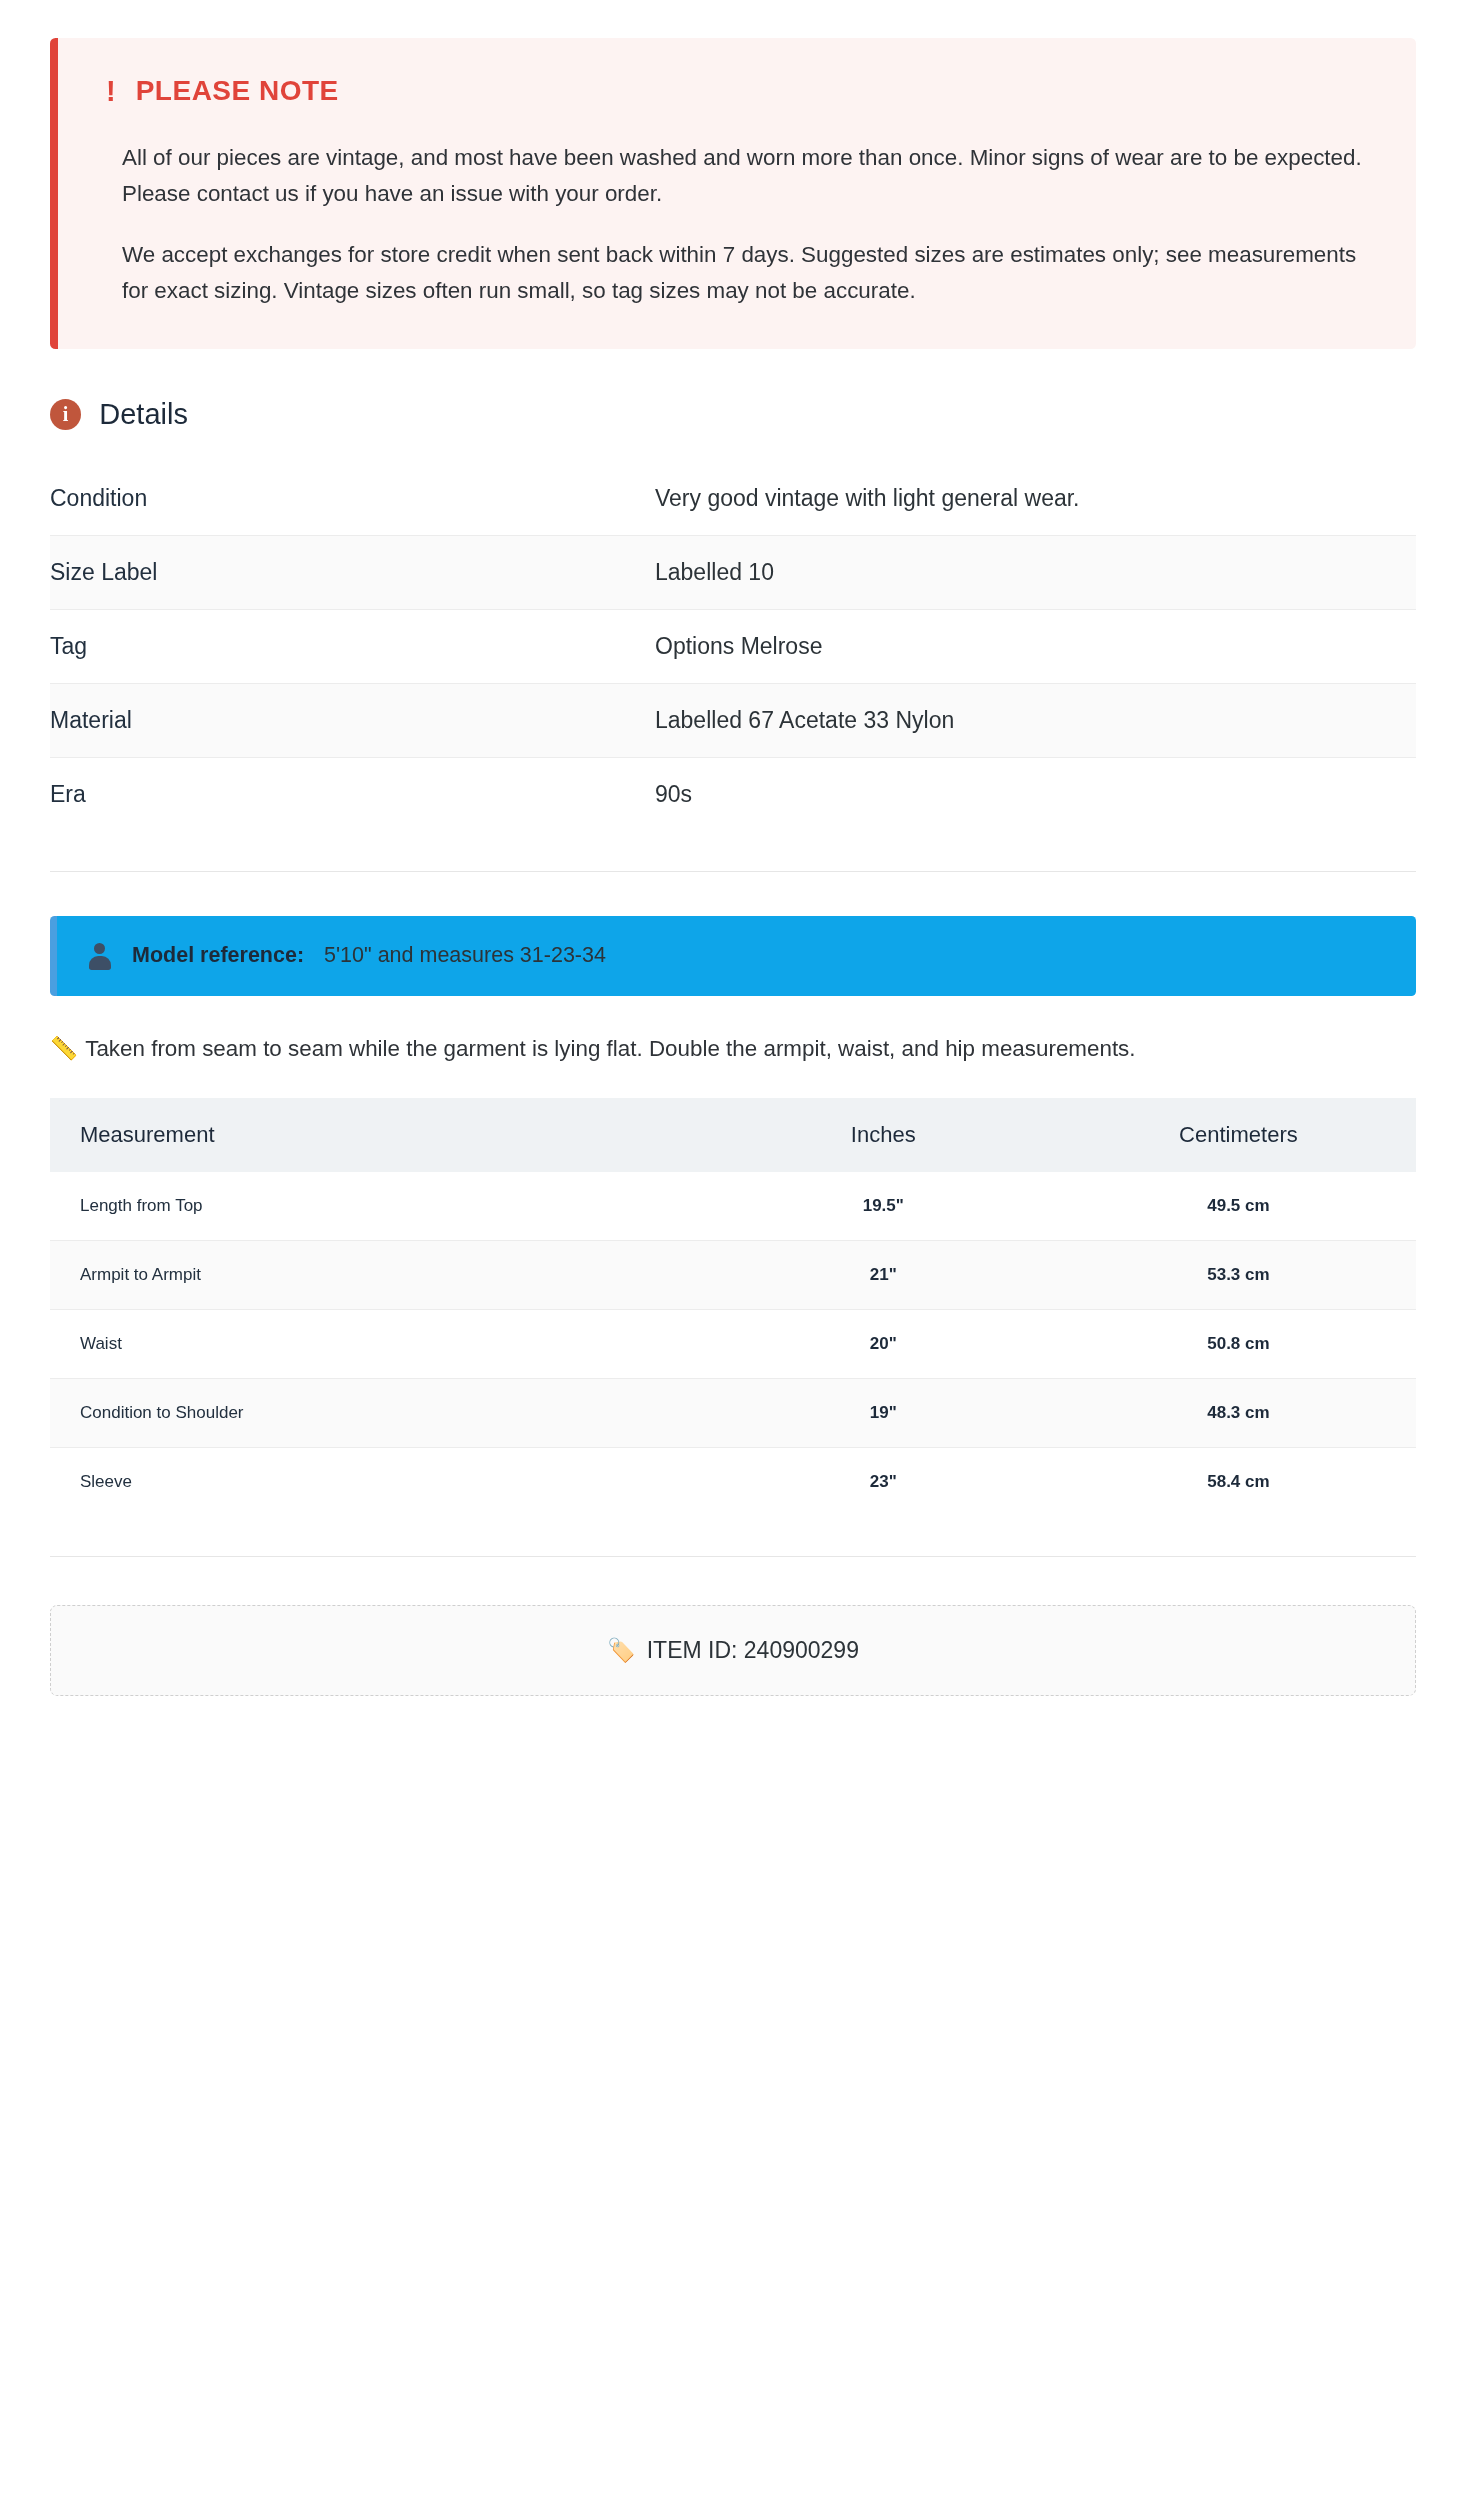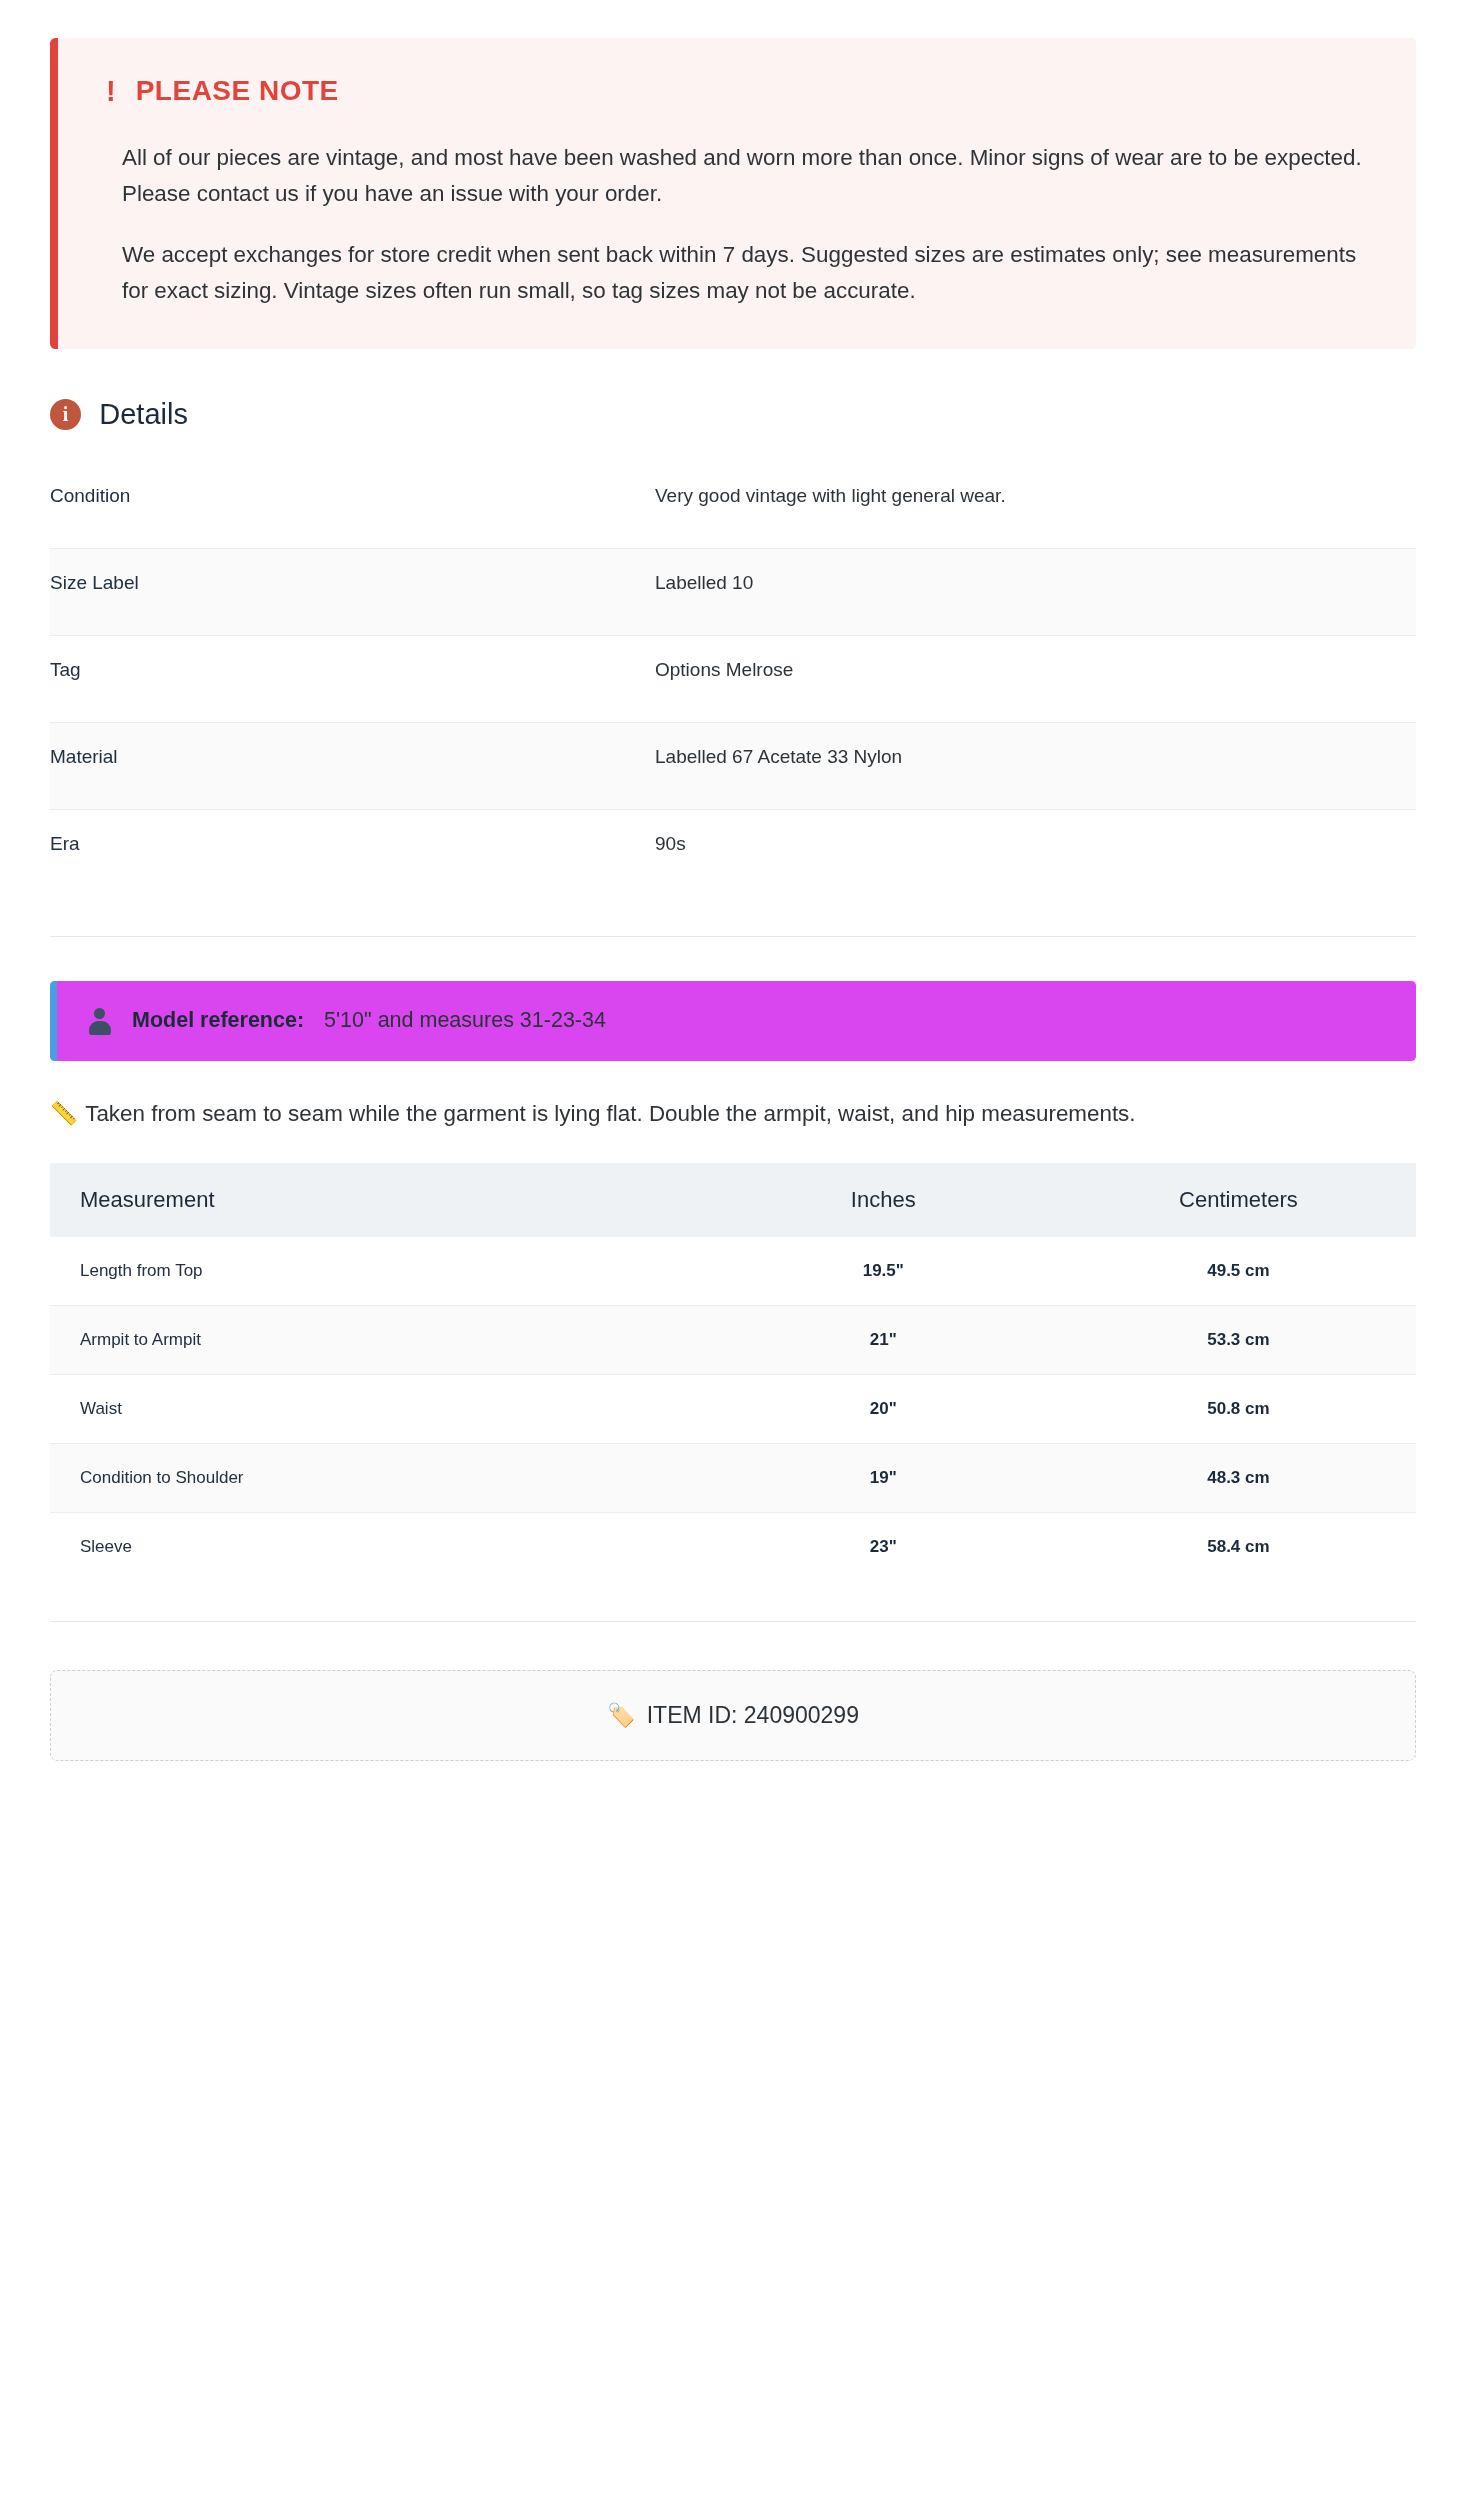--- a/index.html
+++ b/index.html
@@ -103,22 +103,22 @@
   .ruler-icon .t2 { top: 12px; width: 12px; }
   .ruler-icon .t3 { top: 20px; width: 16.5px; }
 
   
   table.detail-table {
     width: 100%;
     border-collapse: collapse;
     margin-bottom: 9.2px;
   }
   table.detail-table td {
-    padding: 23px 0 41px 0;
-    font-size: 19px;
+    padding: 23px 0 23px 0;
+    font-size: 23px;
     vertical-align: middle;
     border-bottom: 0.9px solid #ececec;
   }
   table.detail-table tr:last-child td { border-bottom: none; }
   table.detail-table tr.alt td { background: #fafafa; }
   td.det-label {
     width: 605px;
     color: #22303f;
     font-weight: 500;
     padding-left: 30px;
@@ -130,21 +130,21 @@
 
   .divider {
     border: 0;
     border-top: 0.9px solid #e6e6e6;
     margin: 40px 0 44px 0;
     width: 100%;
   }
 
   
   .model-ref {
-    background: #d946ef;
+    background: #0ea5e9;
     border-left: 7.3px solid #4a9fe0;
     border-radius: 4.6px;
     padding: 26px 31px;
     display: flex;
     align-items: center;
     gap: 20px;
     margin-bottom: 35px;
   }
   .person-icon {
     width: 24px;

